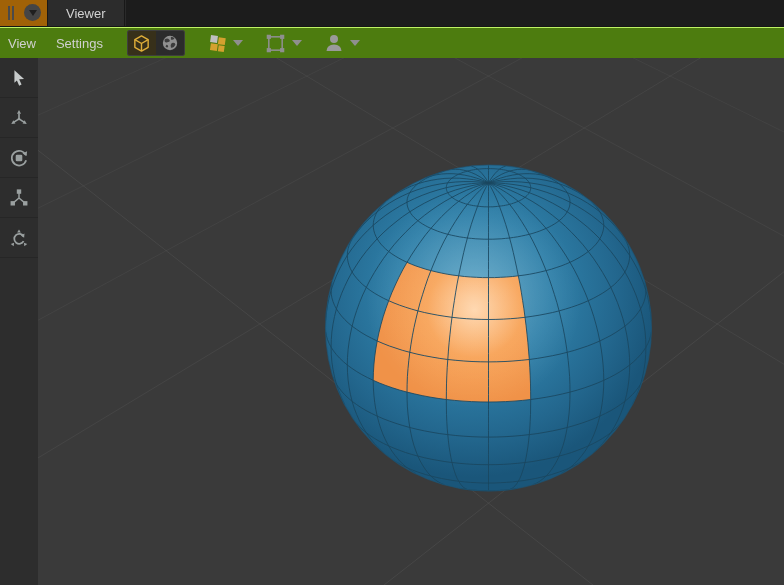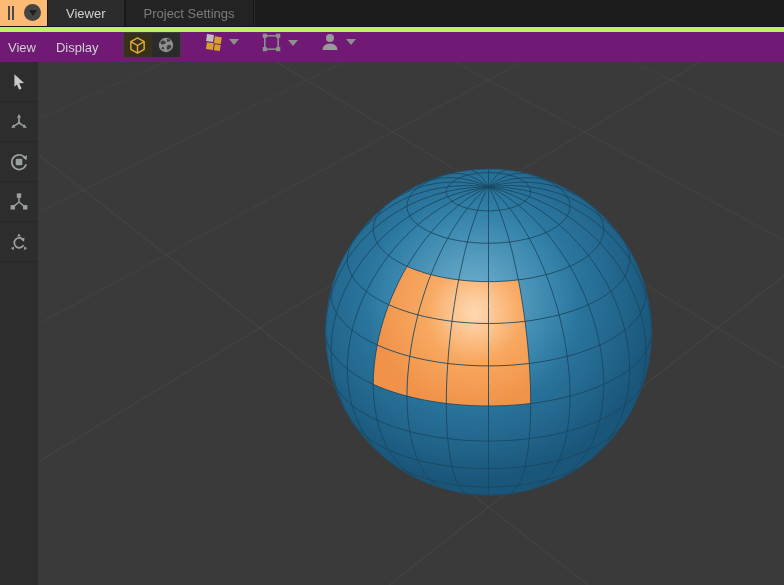--- a/index.html
+++ b/index.html
@@ -3,40 +3,40 @@
 <meta charset="utf-8">
 <style>
   html,body{margin:0;padding:0;background:#111;}
   .app{
     width:784px;height:585px;position:relative;overflow:hidden;
     font-family:"Liberation Sans","DejaVu Sans",sans-serif;
     background:#3a3a3a; user-select:none;
   }
   
   .tabbar{
-    height:26px;background:#fdba74;display:flex;align-items:stretch;
+    height:26px;background:#a16207;display:flex;align-items:stretch;
     border-bottom:1px solid #151515;position:relative;
   }
   .grip{width:10px;margin:6px 2px 6px 8px;display:flex;gap:2px;}
   .grip i{width:2px;height:100%;background:#4a4a4a;display:block;}
   .tab-menu-btn{
     width:17px;height:17px;border-radius:50%;background:#454545;border:none;
     margin:4px 6px 0 4px;padding:0;display:flex;align-items:center;justify-content:center;cursor:pointer;
   }
   .tab-menu-btn .tri{width:0;height:0;border-left:4px solid transparent;border-right:4px solid transparent;border-top:6px solid #1f1f1f;margin-top:1px;}
   .tab{
     display:flex;align-items:center;padding:0 18px;font-size:13px;color:#7c7c7c;
     background:#232323;border-left:1px solid #181818;border-right:1px solid #181818;cursor:pointer;
   }
   .tab.active{background:#2c2c2c;color:#d2d2d2;}
   .tab-filler{flex:1;background:#1c1c1c;border-left:1px solid #2a2a2a;}
   
   .menubar{
-    height:30px;background:#701a75;border-top:5px solid #bef264;
-    display:flex;align-items:flex-start;font-size:13px;color:#d0d0d0;
+    height:30px;background:#4d7c0f;border-top:1px solid #bef264;
+    display:flex;align-items:center;font-size:13px;color:#d0d0d0;
   }
   .menu-item{padding:0 10px;height:100%;display:flex;align-items:center;cursor:pointer;}
   .menu-item:first-child{padding-left:8px;}
   .toggle-group{display:flex;margin-left:14px;border:1px solid #3e3e3e;border-radius:2px;overflow:hidden;}
   .tg-btn{width:28px;height:24px;display:flex;align-items:center;justify-content:center;background:#2b2b2b;border:none;padding:0;cursor:pointer;}
   .tg-btn.active{background:#37301a;}
   .icon-drop{display:flex;align-items:center;margin-left:22px;cursor:pointer;}
   .icon-drop .caret{width:0;height:0;border-left:5px solid transparent;border-right:5px solid transparent;border-top:6px solid #8f8f8f;margin-left:6px;}
   
   .body{display:flex;height:528px;}
@@ -58,29 +58,26 @@
     <span class="grip">
         <i></i>
         <i></i>
       </span>
     <button class="tab-menu-btn">
       <span class="tri"></span>
     </button>
     <div class="tab active">
       <span>Viewer</span>
     </div>
-    <div class="tab">
-      <span>Project Settings</span>
-    </div>
     <div class="tab-filler"></div>
   </div>
 
   <div class="menubar">
     <div class="menu-item">View</div>
-    <div class="menu-item">Display</div>
+    <div class="menu-item">Settings</div>
 
     <div class="toggle-group">
       <button class="tg-btn active">
         <svg width="19" height="19" viewBox="0 0 20 20">
           <g fill="none" stroke="#dfae39" stroke-width="1.5" stroke-linejoin="round">
             <path d="M10 2 L17 6 L17 14 L10 18 L3 14 L3 6 Z"></path>
             <path d="M3 6 L10 10 L17 6 M10 10 L10 18"></path>
           </g>
         </svg>
       </button>

